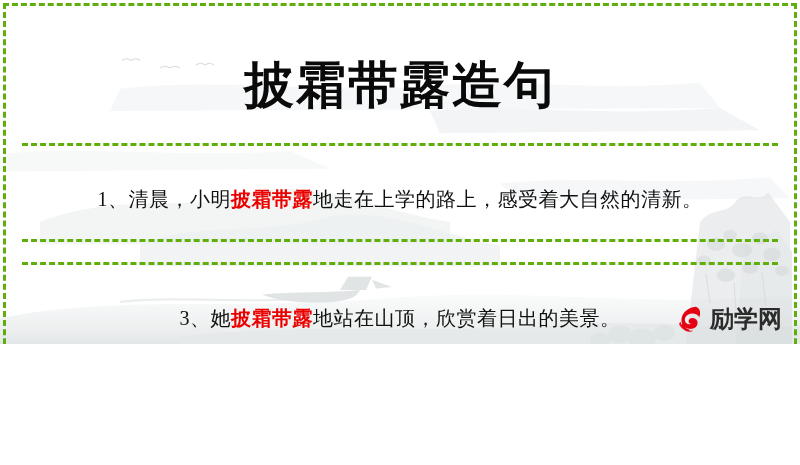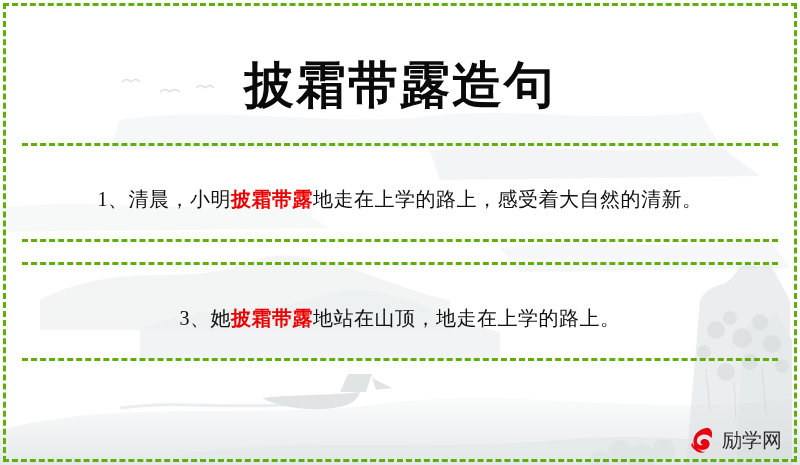--- a/index.html
+++ b/index.html
@@ -7,21 +7,21 @@
     padding: 0;
     background: #ffffff;
   }
   body {
     font-family: "Liberation Serif", "DejaVu Serif", serif;
   }
 
   .page {
     position: relative;
     width: 800px;
-    height: 465px;
+    height: 344px;
     overflow: hidden;
     background: #ffffff;
     box-sizing: border-box;
   }
 
   
   .watermark {
     position: absolute;
     inset: 0;
     pointer-events: none;
@@ -99,22 +99,22 @@
     gap: 5px;
     z-index: 4;
   }
   .logo-mark {
     width: 30px;
     height: 30px;
     display: block;
   }
   .logo-text {
     font-family: "Liberation Sans", "DejaVu Sans", sans-serif;
-    font-weight: normal;
-    font-size: 20px;
+    font-weight: bold;
+    font-size: 24px;
     color: #2b2b2b;
     letter-spacing: 0px;
     line-height: 1;
   }
 </style>
 </head>
 <body>
 
 <div class="page">
 
@@ -199,21 +199,21 @@
     <p class="sentence">
       <span>1、</span><span>清晨，小明</span><span class="hl">披霜带露</span><span>地走在上学的路上，感受着大自然的清新。</span>
     </p>
 
     <div class="divider d2"></div>
 
 
     <div class="divider d3"></div>
 
     <p class="sentence">
-      <span>3、</span><span>她</span><span class="hl">披霜带露</span><span>地站在山顶，地走在上学的路上。</span>
+      <span>3、</span><span>她</span><span class="hl">披霜带露</span><span>地站在山顶，欣赏着日出的美景。</span>
     </p>
 
     <div class="divider d4"></div>
 
   </div>
 
   <div class="logo">
     <svg class="logo-mark" viewBox="0 0 64 64" xmlns="http://www.w3.org/2000/svg">
       <path d="M44,6 C28,8 16,18 14,31 C12,43 20,52 31,53 C40,54 47,49 48,42 C49,35 44,30 37,30 C32,30 29,33 29,37 C29,40 31,42 34,42 C30,45 24,43 22,38 C19,31 24,23 33,21 C40,19 48,22 52,28 C56,17 52,8 44,6 Z" fill="#E60012"></path>
       <path d="M20,44 C22,52 30,58 39,57 C32,61 22,59 17,52 C14,48 14,45 16,42 Z" fill="#E60012"></path>

